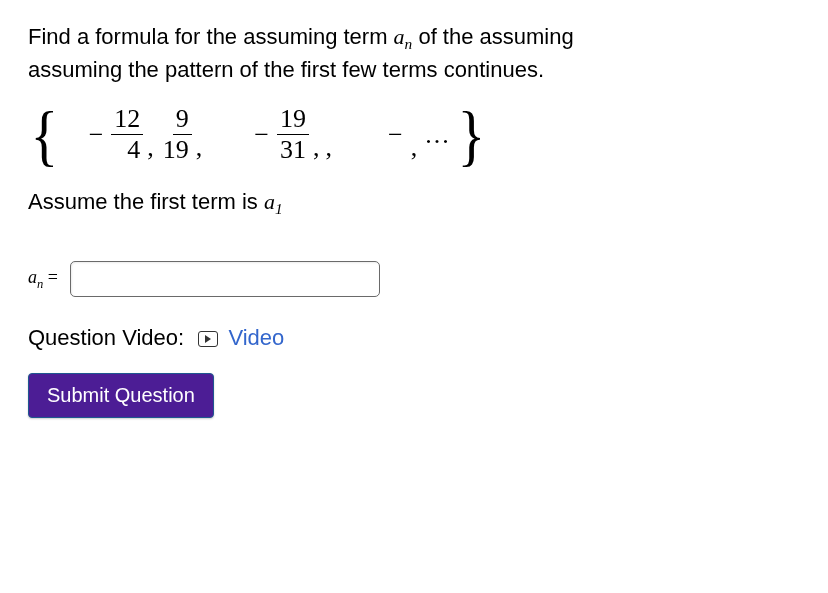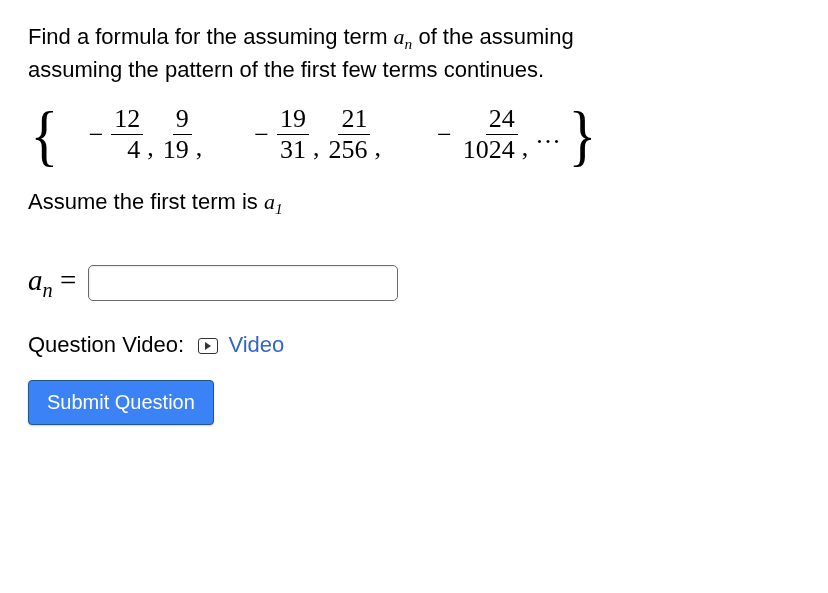--- a/index.html
+++ b/index.html
@@ -50,21 +50,21 @@
   .gapC{width:42px;}
   .assume { margin-bottom: 41px; }
   .answer-row {
     display: flex;
     align-items: center;
     margin-bottom: 26px;
   }
   .answer-label {
     font-family: 'Times New Roman', serif;
     font-style: italic;
-    font-size: 29px;
+    font-size: 18px;
     margin-right: 12px;
   }
   .answer-input {
     width: 310px;
     height: 36px;
     border: 1px solid #6a6a6a;
     border-radius: 5px;
     font-size: 18px;
     padding: 2px 6px;
     box-sizing: border-box;
@@ -89,21 +89,21 @@
   }
   .vicon::after{
     content:"";
     position:absolute;
     left:6px; top:3px;
     border-left: 6px solid #333;
     border-top: 4px solid transparent;
     border-bottom: 4px solid transparent;
   }
   .submit-btn {
-    background: #3b82f6;
+    background: #4c1d95;
     color: #fff;
     border: 1px solid #1f5790;
     border-radius: 4px;
     font-size: 20px;
     padding: 10px 18px;
     cursor: pointer;
     box-shadow: 0 1px 2px rgba(0,0,0,0.2);
     font-family: inherit;
   }
 </style>
@@ -131,31 +131,23 @@
     <span class="den">19</span>
   </span>
   <span class="comma">,</span>
   <span class="gapB"></span>
   <span class="minus">−</span>
   <span class="frac">
     <span class="num">19</span>
     <span class="den">31</span>
   </span>
   <span class="comma">,</span>
-  <span class="frac">
-    <span class="num">21</span>
-    <span class="den">256</span>
-  </span>
   <span class="comma">,</span>
   <span class="gapC"></span>
   <span class="minus">−</span>
-  <span class="frac">
-    <span class="num">24</span>
-    <span class="den">1024</span>
-  </span>
   <span class="comma">,</span>
   <span class="dots">...</span>
   <span class="brace">}</span>
 </div>
 
 <div class="assume">
   <span>Assume the first term is </span><span class="math-ital">a</span><span class="sub">1</span>
 </div>
 
 <div class="answer-row">

